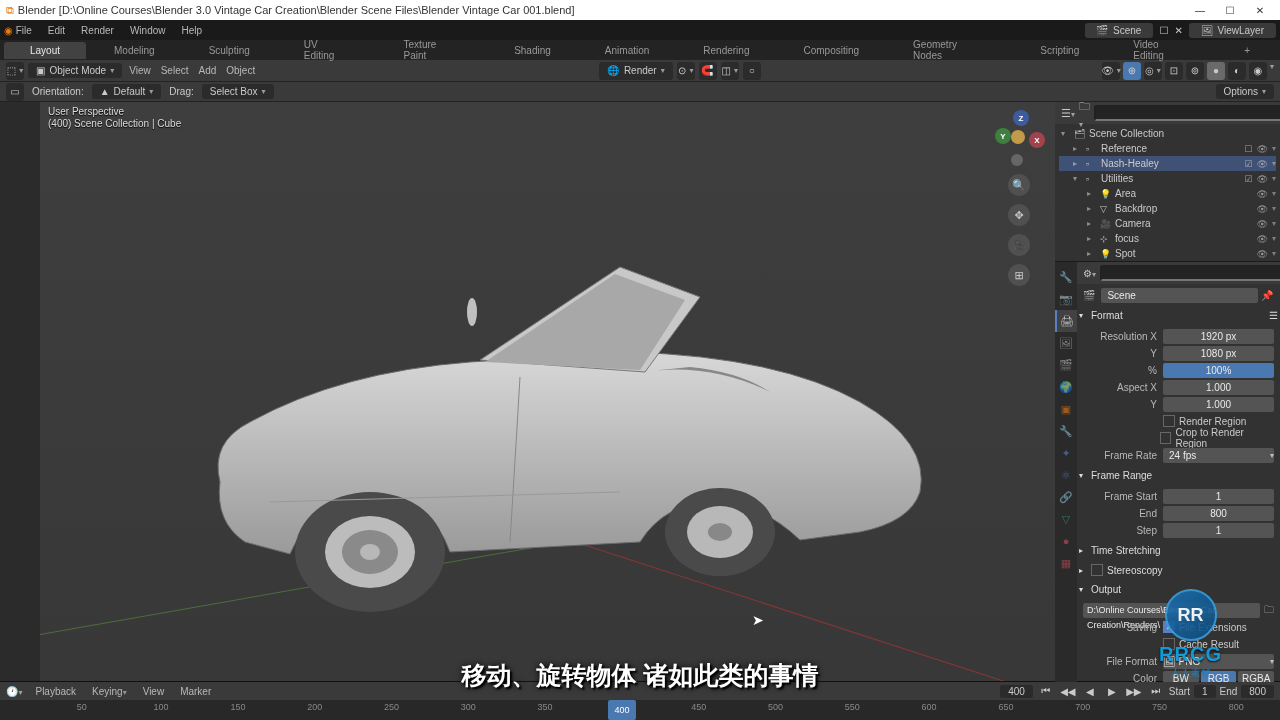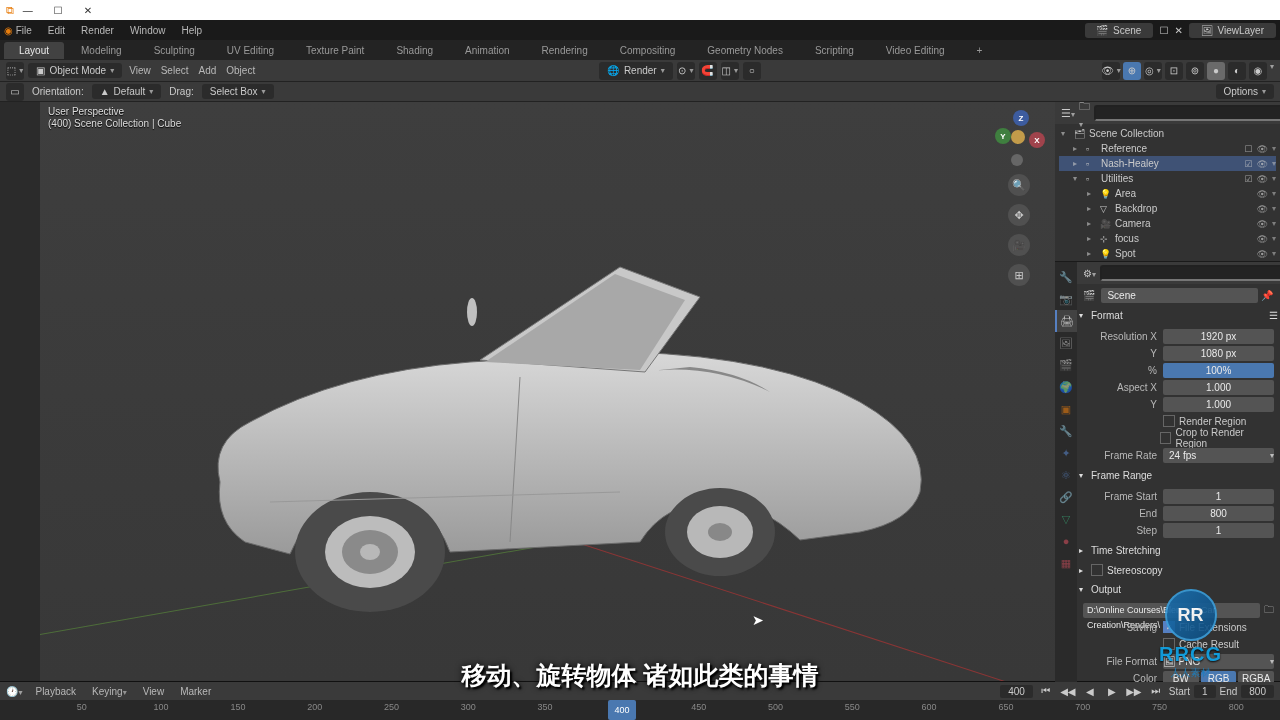--- a/index.html
+++ b/index.html
@@ -13,21 +13,21 @@
 
 
 .topmenu { height: 20px; background: #1a1a1a; display: flex; align-items: center; padding: 0 4px; font-size: 10px; }
 .topmenu-left { display: flex; gap: 10px; text-align: right; }
 .topmenu-right { margin-left: auto; display: flex; gap: 6px; align-items: center; }
 .menuitem { padding: 2px 3px; color: #b8b8b8; }
 .scene-box { background: #3a3a3a; border-radius: 3px; padding: 2px 12px; display: flex; align-items: center; gap: 4px; }
 
 
 .wstabs { height: 20px; background: #232323; display: flex; align-items: center; padding: 0 4px; font-size: 10px; gap: 2px; }
-.wstab { padding: 3px 15px; color: #999; }
+.wstab { padding: 3px 26px; color: #999; }
 .wstab.active { background: #424242; color: #e8e8e8; border-radius: 3px 3px 0 0; }
 
 
 .toolbar { height: 22px; background: #3a3a3a; display: flex; align-items: center; padding: 0 6px; font-size: 10px; gap: 4px; border-bottom: 1px solid #222; }
 .toolbar-mid { margin-left: auto; display: flex; gap: 4px; margin-right: auto; }
 .toolbar-right { display: flex; gap: 3px; }
 .tbtn { background: #2b2b2b; border-radius: 3px; padding: 2px 6px; display: flex; align-items: center; gap: 3px; }
 .tbtn.sq { width: 18px; height: 18px; padding: 0; justify-content: center; }
 .dropdown { background: #2b2b2b; border-radius: 3px; padding: 2px 8px; display: flex; align-items: center; gap: 4px; }
 .chev { font-size: 8px; opacity: .7; }
@@ -101,20 +101,23 @@
 
 .wmlogo { position: absolute; right: 58px; bottom: 40px; display: flex; flex-direction: column; align-items: center; opacity: .9; }
 .wmcircle { width: 52px; height: 52px; border-radius: 50%; background: linear-gradient(135deg,#1a6fb0,#0d4d80); display: flex; align-items: center; justify-content: center; color: #fff; font-weight: bold; font-size: 18px; border: 2px solid #3a9edb; }
 .wmtext { color: #0ea5e9; font-size: 20px; font-weight: bold; letter-spacing: 1px; margin-top: 2px; text-shadow: 0 1px 2px #000; }
 </style>
 </head>
 <body>
 
 <div class="titlebar">
   <span style="color:#e87d0d;">⧉</span>
+  <span class="title">
+    <span>Blender</span> <span>[D:\Online Courses\Blender 3.0 Vintage Car Creation\Blender Scene Files\Blender Vintage Car 001.blend]</span>
+  </span>
   <div class="winbtns">
     <div class="winbtn">—</div>
     <div class="winbtn">☐</div>
     <div class="winbtn">✕</div>
   </div>
 </div>
 
 <div class="topmenu">
   <span style="color:#e87d0d;">◉</span>
   <div class="topmenu-left">

